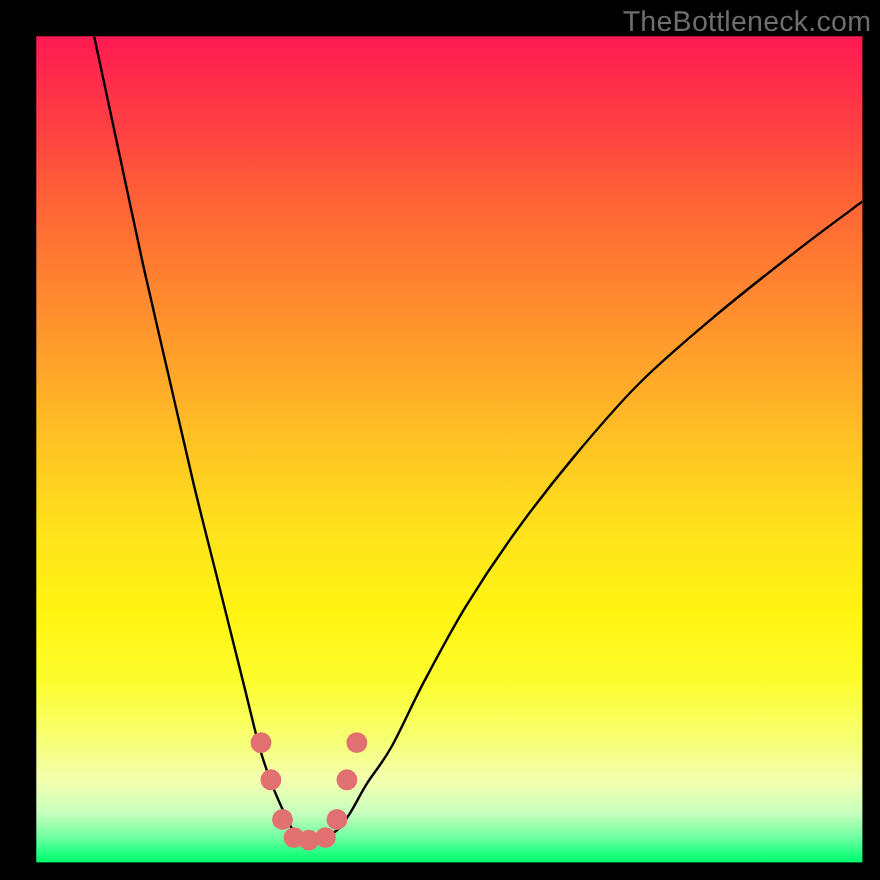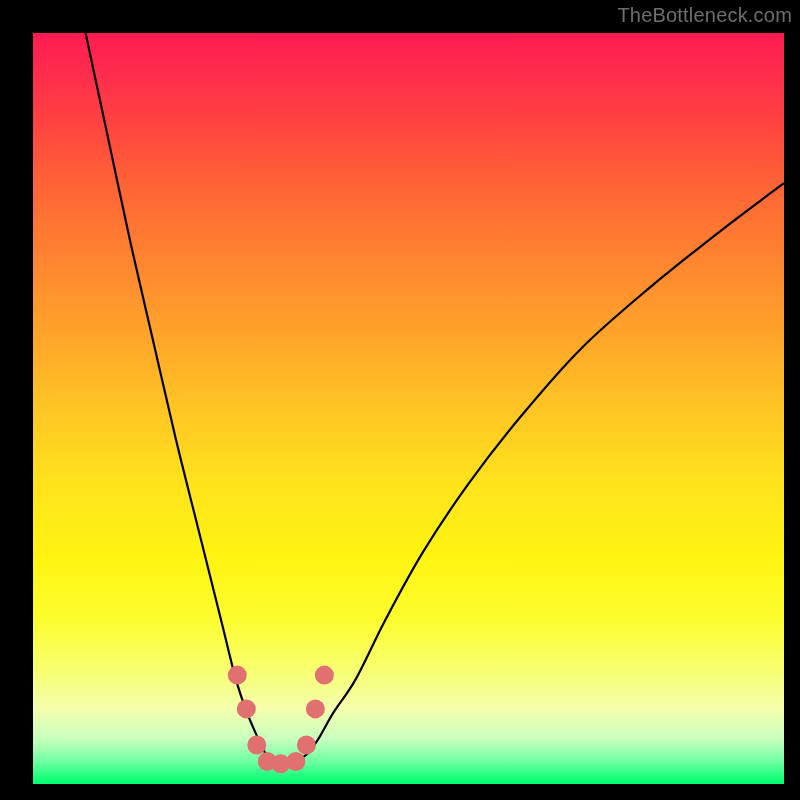--- a/index.html
+++ b/index.html
@@ -49,21 +49,21 @@
       #6fffa2 97%,
       #1fff7e 99%,
       #00fd6f 100%
     );
   }
   .watermark {
     position: absolute;
     top: 4px;
     right: 8px;
     color: #6e6e6e;
-    font-size: 20px;
+    font-size: 26px;
     font-weight: 500;
     letter-spacing: 0.2px;
     z-index: 10;
   }
   svg {
     position: absolute;
     left: 0;
     top: 0;
   }
 </style>

